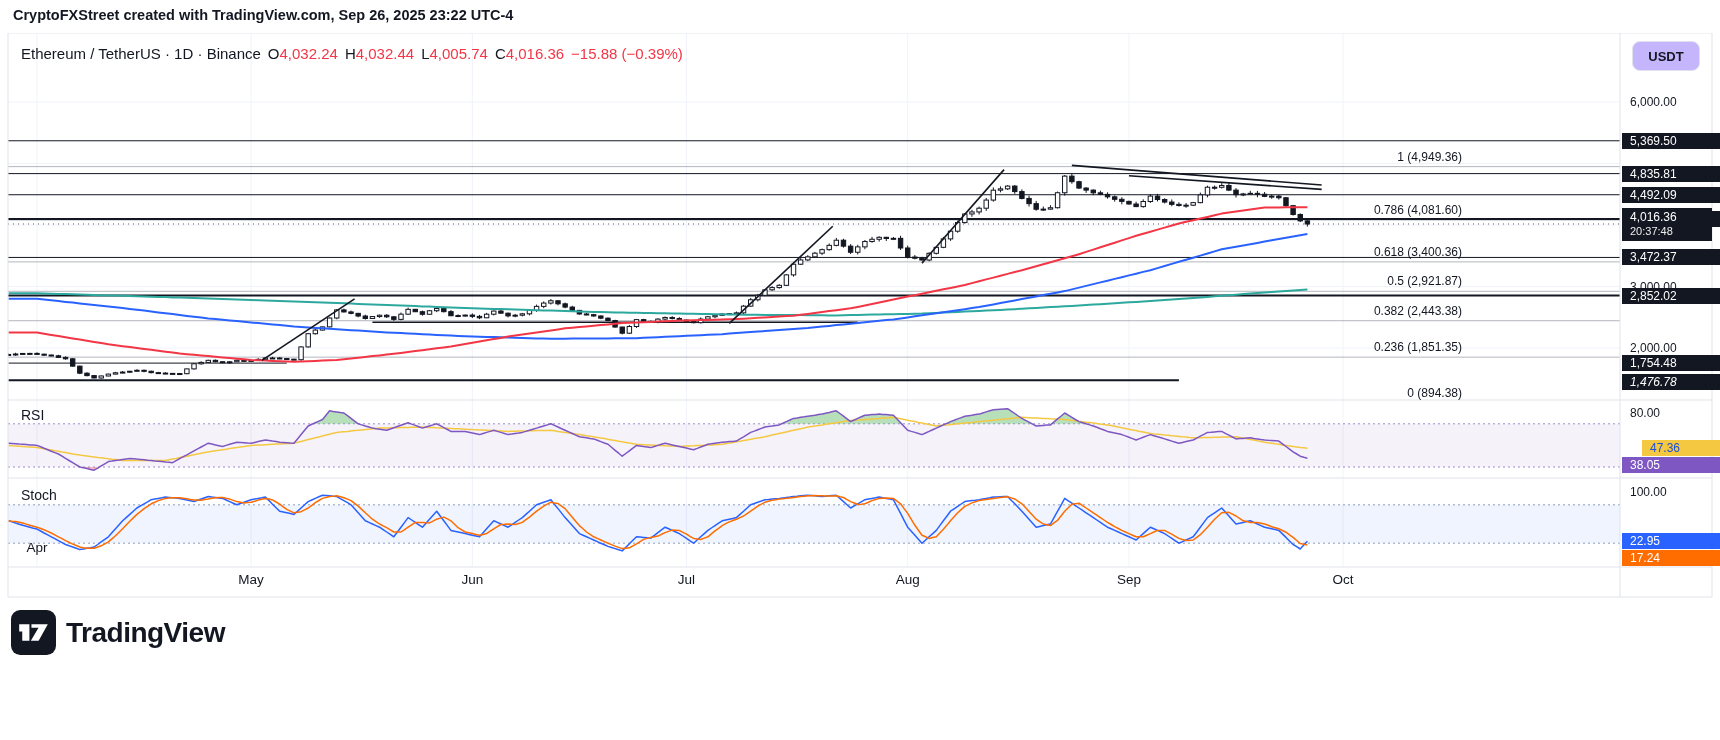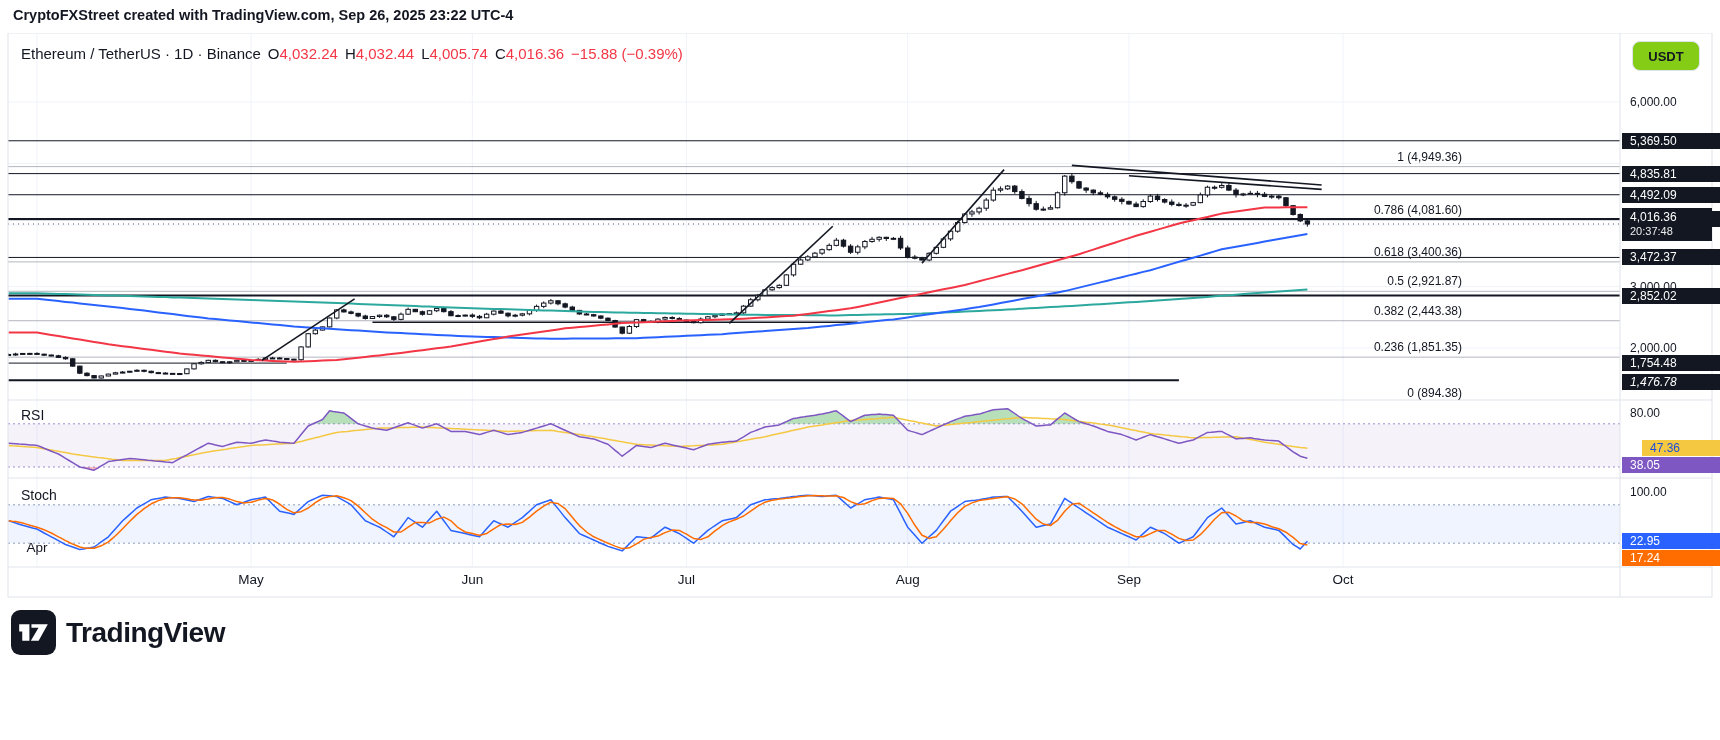--- a/index.html
+++ b/index.html
@@ -8,21 +8,21 @@
   #cv{position:absolute;left:0;top:0;z-index:1}
   #overlay{position:absolute;left:0;top:0;width:1720px;height:740px;z-index:2;pointer-events:none}
   .topbar{position:absolute;left:0;top:0;width:100%;height:33px;padding:7px 13px;
     font-size:14.5px;font-weight:700;z-index:3;background:#fff}
   .legend{position:absolute;left:21px;top:44px;z-index:3;font-size:15px;line-height:20px;white-space:nowrap}
   .legend .ok{color:#131722;margin-left:7px}
   .legend .ov{color:#F23645}
   .legend .chg{color:#F23645;margin-left:7px}
   .legend .sub{font-size:13px;margin-top:3px;color:#131722}
   .usdt{position:absolute;top:41px;right:20px;width:68px;height:30px;border:1px solid #e0e3eb;
-    border-radius:8px;background:#84cc16;font:600 13px "Liberation Sans",sans-serif;color:#131722;z-index:3;cursor:pointer}
+    border-radius:8px;background:#c4b5fd;font:600 13px "Liberation Sans",sans-serif;color:#131722;z-index:3;cursor:pointer}
   .plabel{position:absolute;left:21px;font-size:14px;z-index:3;color:#131722}
   .axp{position:absolute;left:1630px;font-size:12px;color:#131722}
   .axb{position:absolute;left:1622px;width:104px;padding:2px 0 2px 8px;font-size:12px;line-height:12px;
     background:#131722;color:#fff;white-space:nowrap}
   .axcur{position:absolute;left:1622px;width:90px;padding:2px 0 3px 8px;background:#131722;color:#fff;
     font-size:12px;line-height:14px}
   .axcur .cd{font-size:11px;opacity:.92}
   .fib{position:absolute;left:1242px;width:220px;text-align:right;font-size:12px;color:#131722}
   .mon{position:absolute;top:572px;font-size:13.5px;color:#131722;transform:translateX(-50%)}
   .footer{position:absolute;left:11px;top:610px;display:flex;align-items:center;gap:10px;z-index:3}

